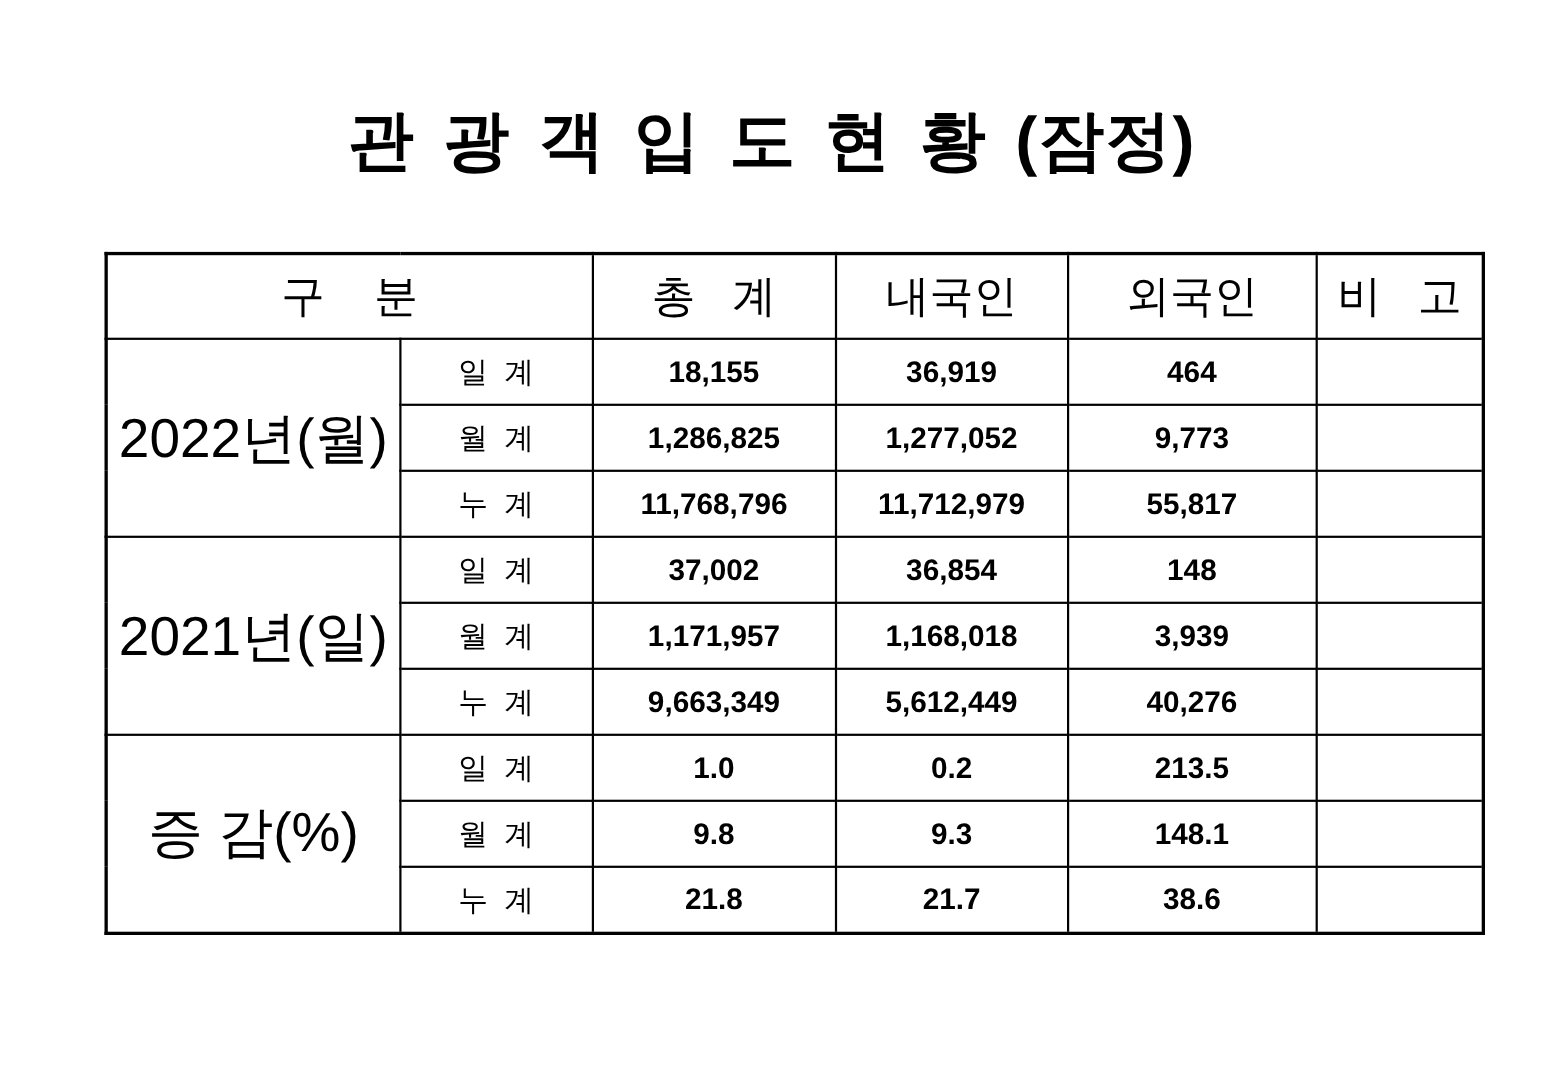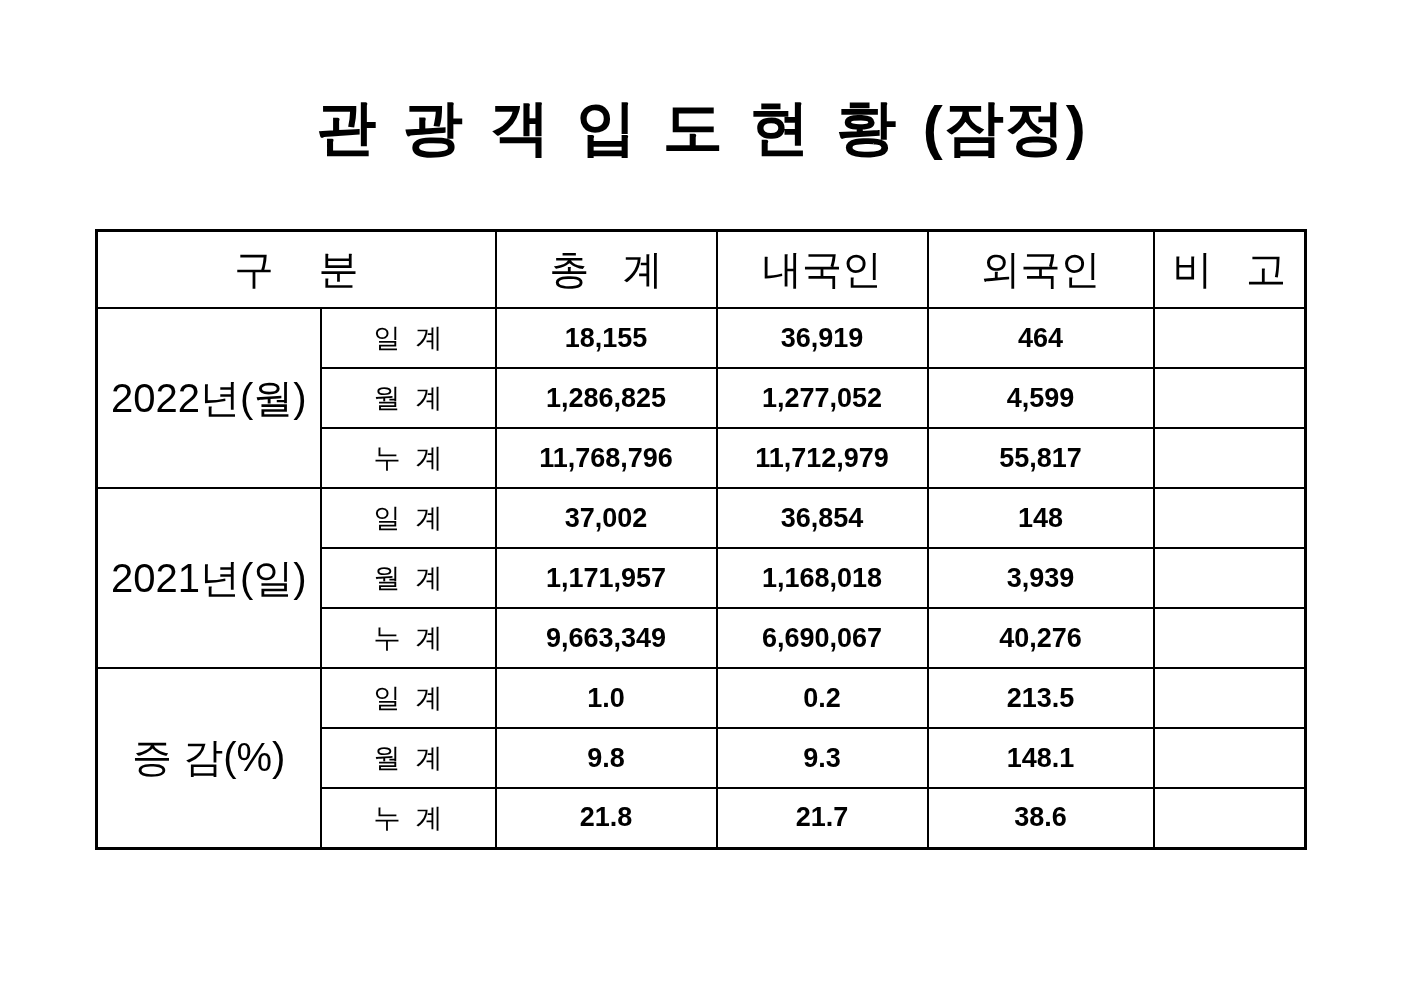--- a/index.html
+++ b/index.html
@@ -56,21 +56,21 @@
     white-space: pre;
     overflow: hidden;
   }
   table.stats thead tr { height: 61px; }
   table.stats tbody tr { height: 60px; }
   table.stats th {
     font-weight: 400;
     font-size: 40px;
   }
   td.group-label {
-    font-size: 40px;
+    font-size: 50px;
     font-weight: 400;
     margin-top: 33px;
   }
   td.sub-label {
     font-size: 27px;
     font-weight: 400;
   }
   td.num {
     font-size: 27px;
     font-weight: 700;
@@ -111,21 +111,21 @@
         <td class="sub-label">일  계</td>
         <td class="num">18,155</td>
         <td class="num">36,919</td>
         <td class="num">464</td>
         <td class="remarks"></td>
       </tr>
       <tr>
         <td class="sub-label">월  계</td>
         <td class="num">1,286,825</td>
         <td class="num">1,277,052</td>
-        <td class="num">4,599</td>
+        <td class="num">9,773</td>
         <td class="remarks"></td>
       </tr>
       <tr>
         <td class="sub-label">누  계</td>
         <td class="num">11,768,796</td>
         <td class="num">11,712,979</td>
         <td class="num">55,817</td>
         <td class="remarks"></td>
       </tr>
 
@@ -140,21 +140,21 @@
       <tr>
         <td class="sub-label">월  계</td>
         <td class="num">1,171,957</td>
         <td class="num">1,168,018</td>
         <td class="num">3,939</td>
         <td class="remarks"></td>
       </tr>
       <tr>
         <td class="sub-label">누  계</td>
         <td class="num">9,663,349</td>
-        <td class="num">6,690,067</td>
+        <td class="num">5,612,449</td>
         <td class="num">40,276</td>
         <td class="remarks"></td>
       </tr>
 
       <tr>
         <td class="group-label" rowspan="3">증 감(%)</td>
         <td class="sub-label">일  계</td>
         <td class="num">1.0</td>
         <td class="num">0.2</td>
         <td class="num">213.5</td>

